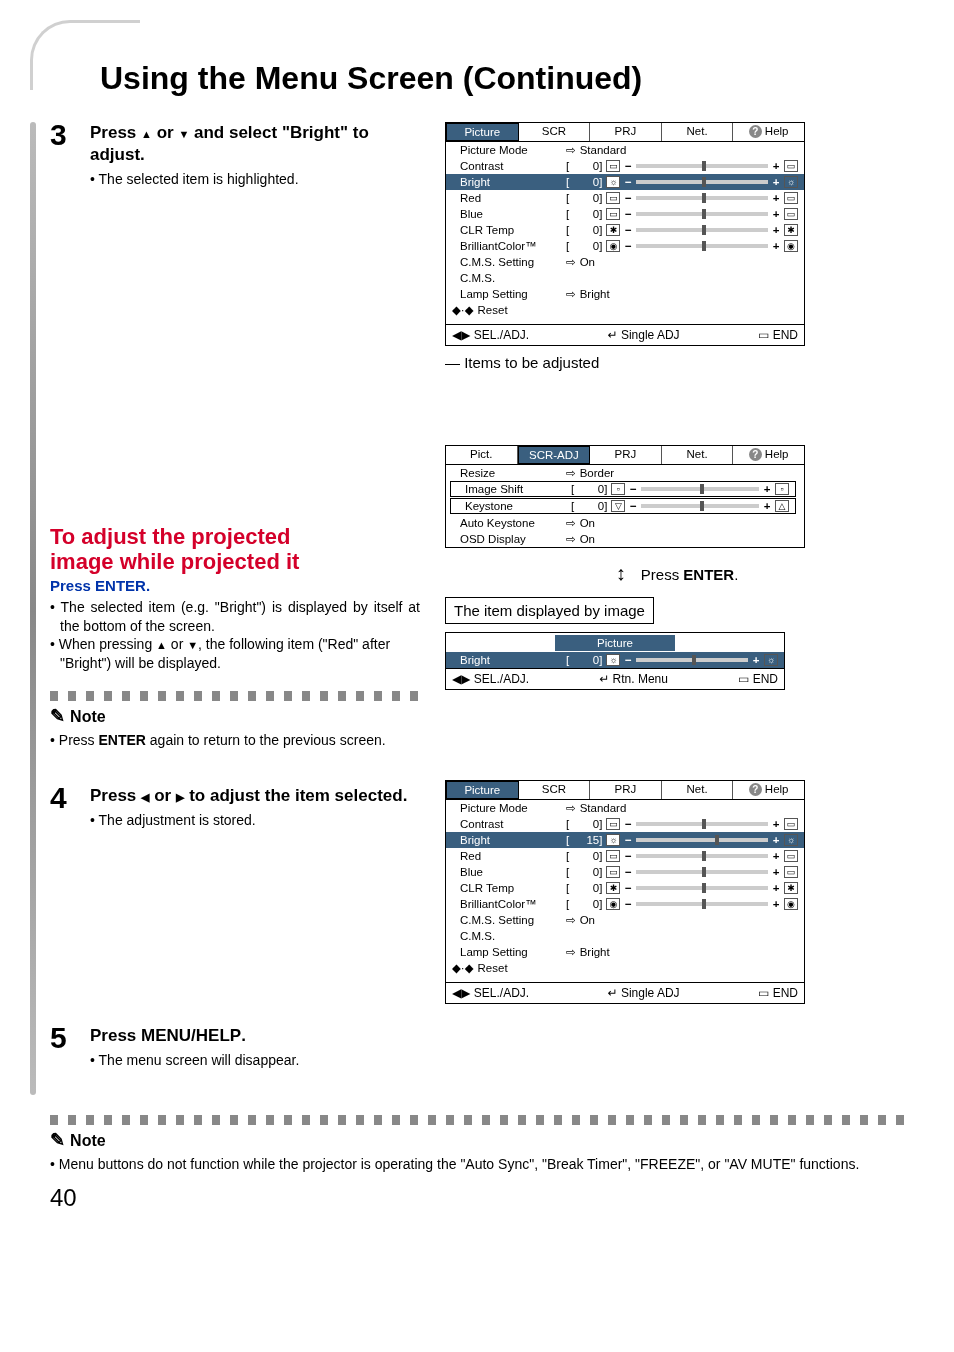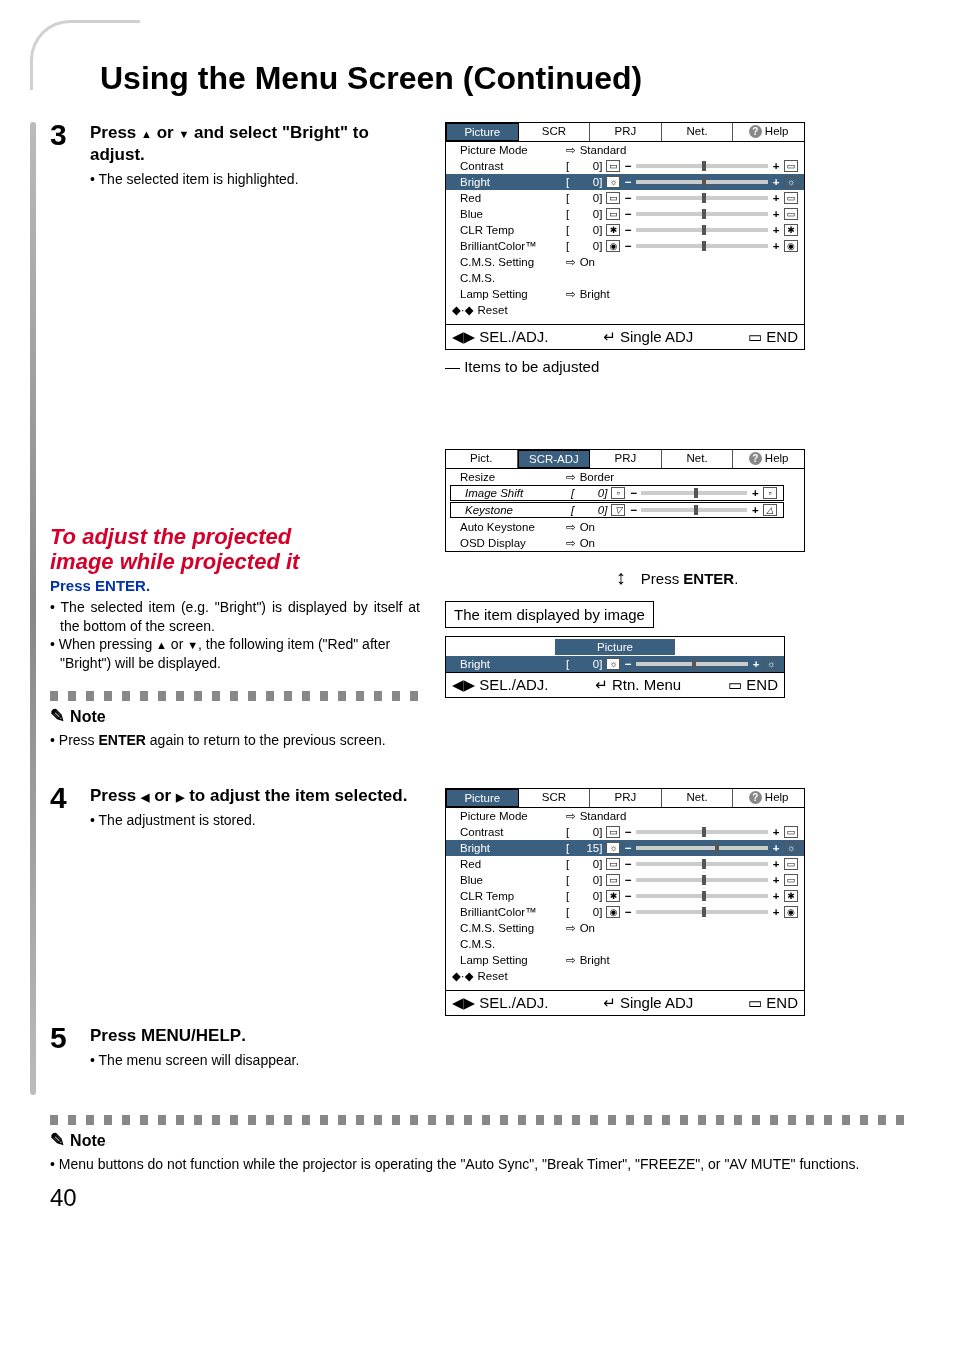--- a/index.html
+++ b/index.html
@@ -35,21 +35,21 @@
     width: 6px;
     background: linear-gradient(#bbb,#888,#bbb) ;
     border-radius: 3px;
   }
   .step-block { margin-bottom: 25px; position: relative; padding-left: 40px; }
   .step-num {
     position: absolute; left: 0; top: -4px;
     font-size: 30px; font-weight: bold;
   }
   .step-head { font-weight: bold; font-size: 17px; line-height: 1.3; }
-  .red-head { color: #d4002a; font-size: 22px; font-weight: 800; line-height:1.15; margin-top: 0; font-style: italic; }
+  .red-head { color: #d4002a; font-size: 22px; font-weight: 800; line-height:1.15; margin-top: 0; }
   .blue-sub { color: #0033aa; font-weight: bold; font-size: 15px; margin-top: 2px;}
   ul.bullets { list-style: none; padding-left: 0; margin-top: 4px; }
   ul.bullets li { font-size: 14px; line-height: 1.35; text-indent: -10px; padding-left: 10px;}
   ul.bullets li::before { content: "• "; }
   .note-label { font-weight: bold; font-size: 16px; margin-top: 2px;}
   .note-label::before {
     content: "✎ ";
     font-size: 18px;
   }
   .note-divider {
@@ -72,35 +72,35 @@
   .menu-tab { flex:1; text-align:center; padding:2px 0; border-right:1px solid #555; position:relative;}
   .menu-tab:last-child { border-right:none;}
   .menu-tab.active { background:#3a5f7f; color:#fff; border:1px solid #000;}
   .menu-tab.help::before {
     content:"?"; display:inline-block; width:13px; height:13px; border-radius:50%;
     background:#888; color:#fff; font-weight:bold; text-align:center; line-height:13px; margin-right:3px;
     font-size:10px;
   }
   .menu-row { display:flex; align-items:center; padding:1px 6px; min-height:16px; gap:4px;}
   .menu-row.sel { background:#3a5f7f; color:#fff;}
-  .menu-row.boxed { border:1px solid #000; margin:0 20px 1px 4px;font-style:italic; }
+  .menu-row.boxed { border:1px solid #000; margin:0 8px 1px 4px; }
   .mlabel { flex: 0 0 110px; padding-left:8px;}
   .mnum { width: 30px; text-align:right; display:inline-block;}
   .mslider {
     flex:1; height:10px; position:relative; display:flex; align-items:center; gap:2px;
   }
   .micon { width:14px; height:12px; border:1px solid #555; display:inline-block; font-size:9px; text-align:center; line-height:11px;}
   .micon.sel { background:#fff; color:#000;}
   .mbar { flex:1; height:4px; background:#ccc; position:relative;}
   .mbar .thumb { position:absolute; top:-3px; width:4px; height:10px; background:#555;}
   .mend { font-weight:bold; width:12px; text-align:center;}
   .mend-box { width:14px; height:12px; border:1px solid #555; display:inline-block; font-size:9px; text-align:center; line-height:11px;}
   .mpointer::before { content:"⇨ ";}
   .mreset::before { content:"◆·◆ ";}
-  .menu-bottom { border-top:1px solid #000; display:flex; justify-content:space-between; padding:3px 6px; font-size:15px; margin-top:6px;}
+  .menu-bottom { border-top:1px solid #000; display:flex; justify-content:space-between; padding:3px 6px; font-size:12px; margin-top:6px;}
   .menu-bottom .sel::before { content:"◀▶ ";}
   .menu-bottom .single::before { content:"↵ ";}
   .menu-bottom .end::before { content:"▭ ";}
 
   .caption { font-size:15px; margin:6px 0 14px 0;}
   .item-box {
     border:1px solid #000; padding:4px 8px; display:inline-block; font-size:15px;
   }
   .press-enter-label { font-size:15px; margin:14px 0; text-align:center;}
   .press-enter-label::before {

